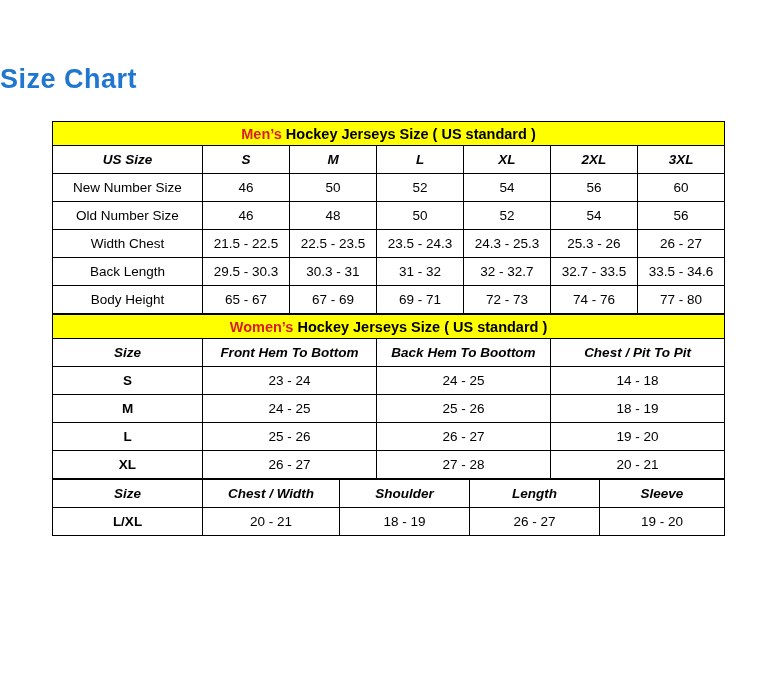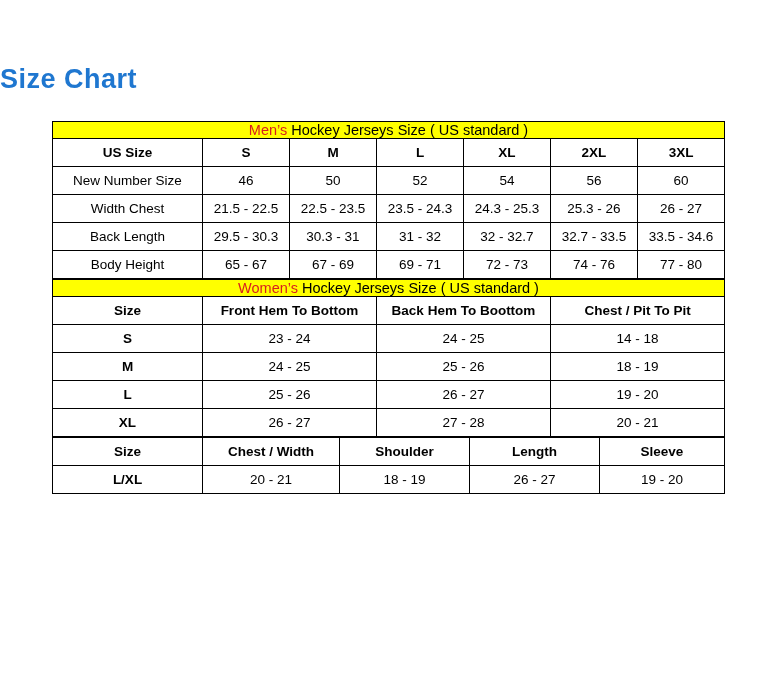--- a/index.html
+++ b/index.html
@@ -44,29 +44,30 @@
     text-align: center;
     vertical-align: middle;
     font-size: 13.5px;
     font-weight: normal;
     padding: 0;
     height: 28px;
     box-sizing: border-box;
   }
   .banner {
     background: #ffff00;
-    font-weight: normal;
+    font-weight: bold;
     font-size: 14.5px;
-    height: 17px;
+    height: 24px;
   }
   .banner .accent {
     color: #d81e1e;
   }
   .hdr {
     font-weight: bold;
+    font-style: italic;
   }
   .rowlabel {
     font-weight: normal;
   }
   .bold-label {
     font-weight: bold;
   }
 </style>
 </head>
 <body>
@@ -101,20 +102,29 @@
           <td class="hdr">3XL</td>
         </tr>
         <tr>
           <td class="rowlabel">New Number Size</td>
           <td>46</td>
           <td>50</td>
           <td>52</td>
           <td>54</td>
           <td>56</td>
           <td>60</td>
+        </tr>
+        <tr>
+          <td class="rowlabel">Old Number Size</td>
+          <td>46</td>
+          <td>48</td>
+          <td>50</td>
+          <td>52</td>
+          <td>54</td>
+          <td>56</td>
         </tr>
         <tr>
           <td class="rowlabel">Width Chest</td>
           <td>21.5 - 22.5</td>
           <td>22.5 - 23.5</td>
           <td>23.5 - 24.3</td>
           <td>24.3 - 25.3</td>
           <td>25.3 - 26</td>
           <td>26 - 27</td>
         </tr>

